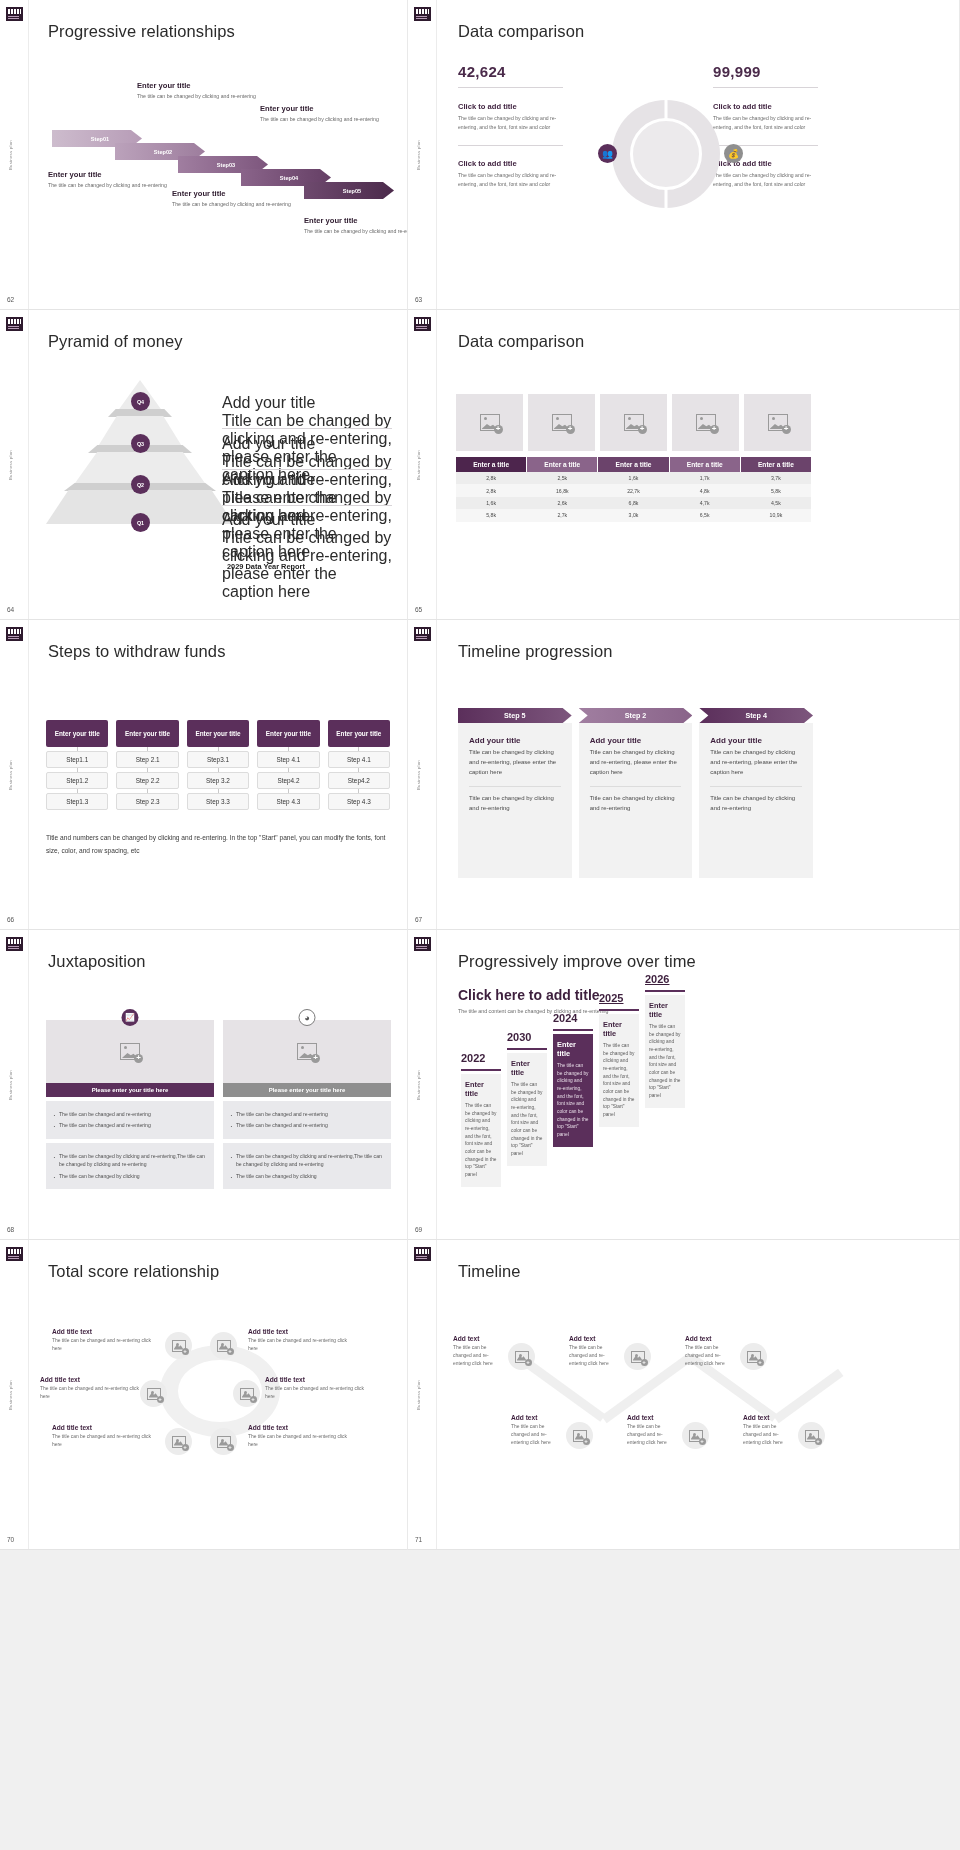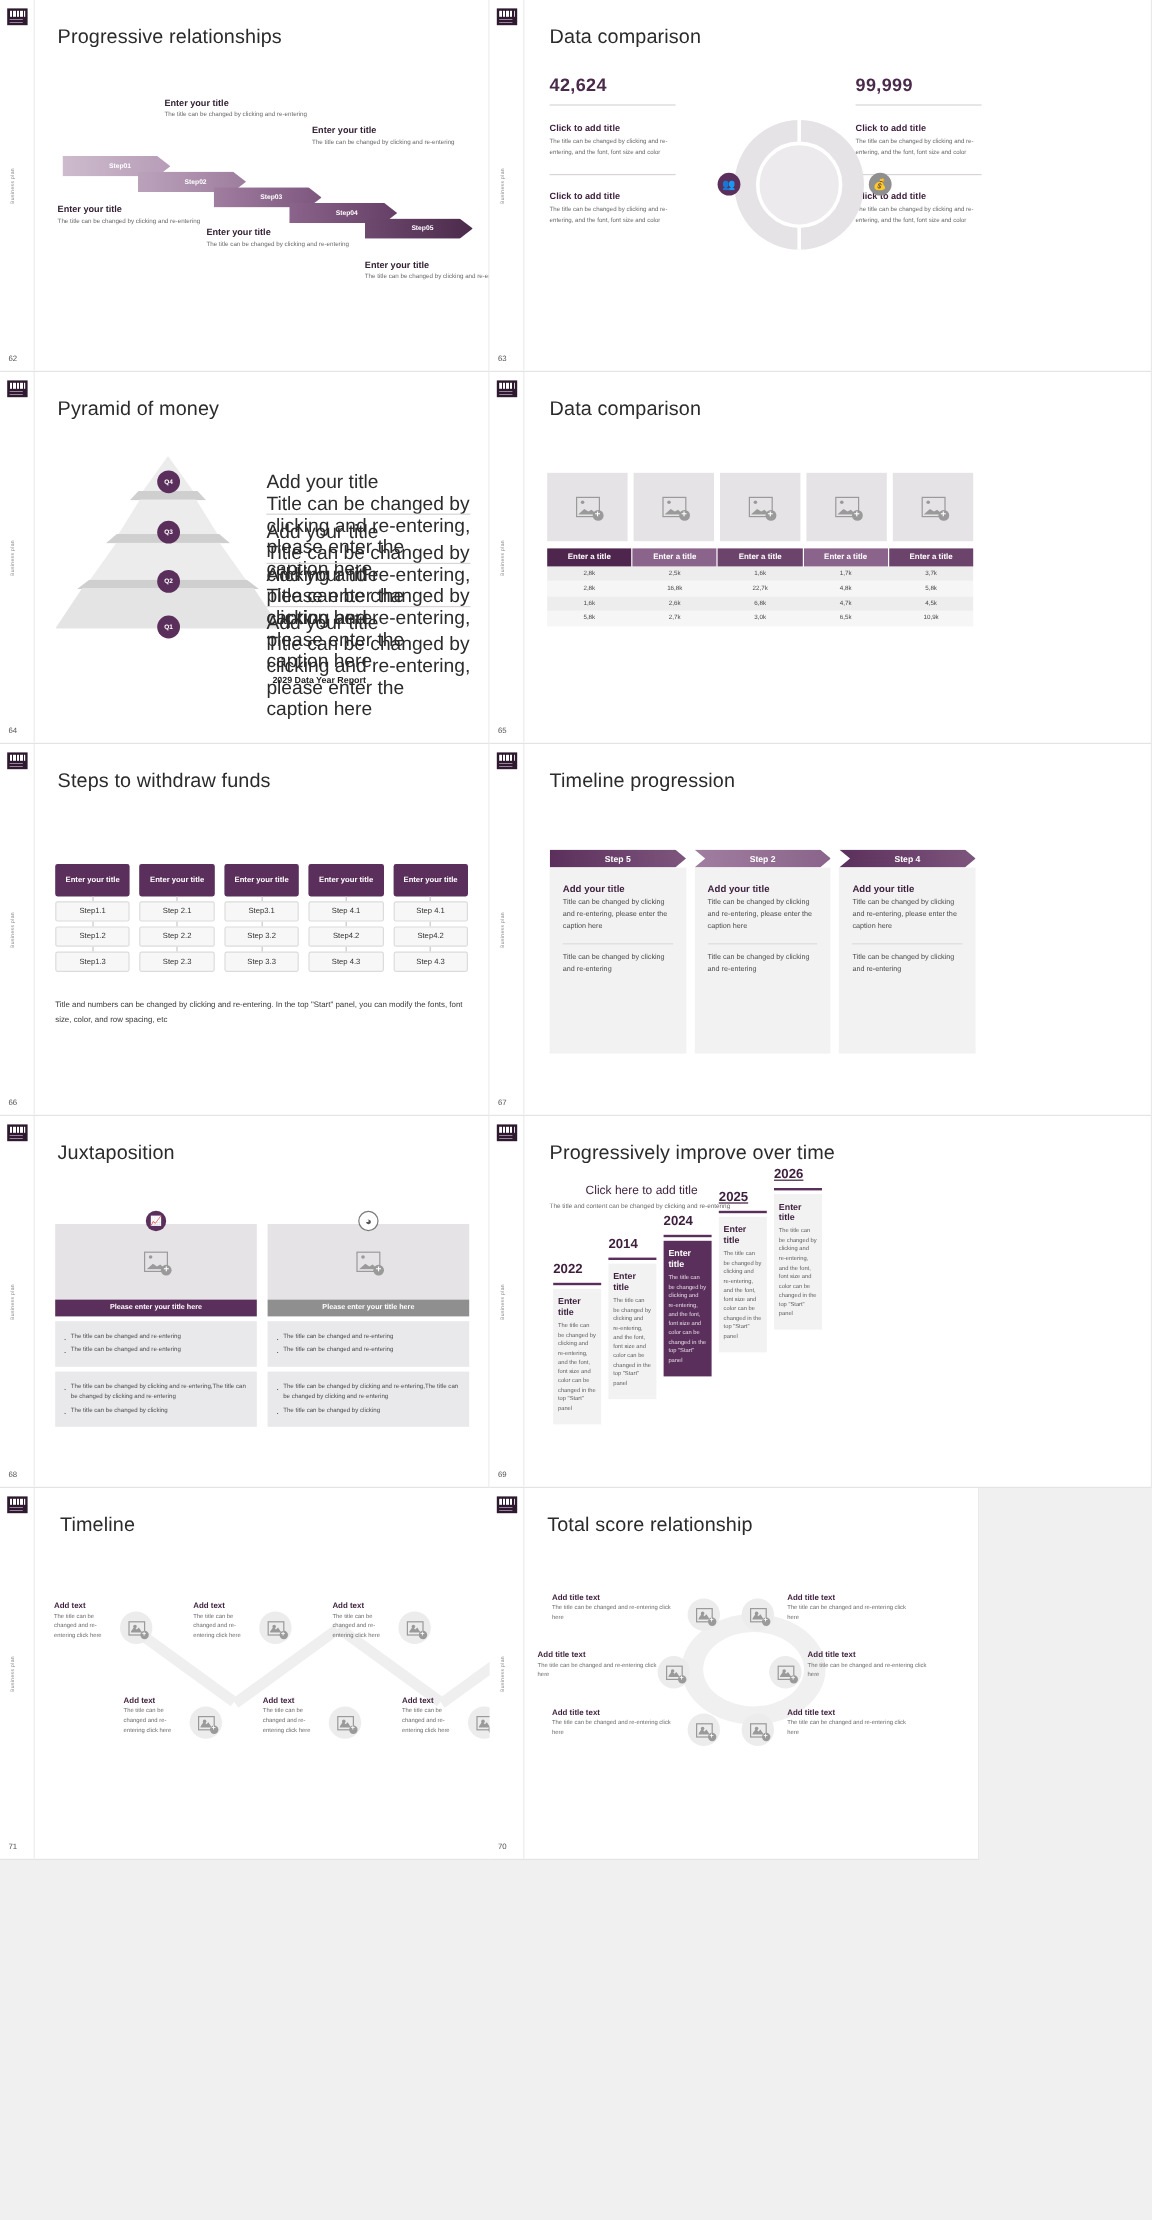--- a/index.html
+++ b/index.html
@@ -550,32 +550,32 @@
     <div class="logo">
         <i></i>
         <u></u>
       </div>
     <div class="vline"></div>
     <div class="railtext">Business plan</div>
     <div class="stitle">Progressively improve over time</div>
     <div class="pagenum">69</div>
 
     <div style="position:absolute;left:50px;top:57px;width:175px;">
-      <div style="font-size:10px;font-weight:normal;color:#3d1f3d;margin-left:30px;">Click here to add title</div>
+      <div style="font-size:14px;font-weight:bold;color:#3d1f3d;">Click here to add title</div>
       <div style="font-size:5.3px;color:#6b6b6b;line-height:1.8;margin-top:4px;">The title and content can be changed by clicking and re-entering</div>
     </div>
 
     <div class="ylabel" style="left:53px;top:122px;">2022</div>
     <div class="yline" style="left:53px;top:139px;width:40px;"></div>
     <div class="ycard" style="left:53px;top:144px;width:40px;height:113px;padding:6px 4px;">
       <div class="yt">Enter title</div>
       <div class="yb">The title can be changed by clicking and re-entering, and the font, font size and color can be changed in the top "Start" panel</div>
     </div>
 
-    <div class="ylabel" style="left:99px;top:101px;">2014</div>
+    <div class="ylabel" style="left:99px;top:101px;">2030</div>
     <div class="yline" style="left:99px;top:118px;width:40px;"></div>
     <div class="ycard" style="left:99px;top:123px;width:40px;height:113px;padding:6px 4px;">
       <div class="yt">Enter title</div>
       <div class="yb">The title can be changed by clicking and re-entering, and the font, font size and color can be changed in the top "Start" panel</div>
     </div>
 
     <div class="ylabel" style="left:145px;top:82px;">2024</div>
     <div class="yline" style="left:145px;top:99px;width:40px;"></div>
     <div class="ycard dark" style="left:145px;top:104px;width:40px;height:113px;padding:6px 4px;">
       <div class="yt">Enter title</div>
@@ -590,20 +590,108 @@
     </div>
 
     <div class="ylabel" style="left:237px;top:43px;text-decoration:underline;">2026</div>
     <div class="yline" style="left:237px;top:60px;width:40px;"></div>
     <div class="ycard" style="left:237px;top:65px;width:40px;height:113px;padding:6px 4px;">
       <div class="yt">Enter title</div>
       <div class="yb">The title can be changed by clicking and re-entering, and the font, font size and color can be changed in the top "Start" panel</div>
     </div>
   </div>
 
+  <div class="slide left">
+    <div class="logo">
+        <i></i>
+        <u></u>
+      </div>
+    <div class="vline"></div>
+    <div class="railtext">Business plan</div>
+    <div class="stitle">Total score relationship</div>
+    <div class="pagenum">70</div>
+
+    <div class="ribbon" style="left:160px;top:105px;width:120px;height:92px;border-radius:50%;background:#f0f0f0;"></div>
+    <div class="ribbon" style="left:178px;top:120px;width:84px;height:62px;border-radius:50%;background:#fff;"></div>
+
+    <div class="circ" style="left:165px;top:92px;">
+        <div class="imgicon" style="width:14px;height:12px;">
+          <div class="fr"></div>
+          <div class="mt"></div>
+          <div class="dot"></div>
+          <div class="pl" style="width:7px;height:7px;font-size:6px;line-height:7px;">+</div>
+        </div>
+      </div>
+    <div class="circ" style="left:210px;top:92px;">
+        <div class="imgicon" style="width:14px;height:12px;">
+          <div class="fr"></div>
+          <div class="mt"></div>
+          <div class="dot"></div>
+          <div class="pl" style="width:7px;height:7px;font-size:6px;line-height:7px;">+</div>
+        </div>
+      </div>
+    <div class="circ" style="left:140px;top:140px;">
+        <div class="imgicon" style="width:14px;height:12px;">
+          <div class="fr"></div>
+          <div class="mt"></div>
+          <div class="dot"></div>
+          <div class="pl" style="width:7px;height:7px;font-size:6px;line-height:7px;">+</div>
+        </div>
+      </div>
+    <div class="circ" style="left:233px;top:140px;">
+        <div class="imgicon" style="width:14px;height:12px;">
+          <div class="fr"></div>
+          <div class="mt"></div>
+          <div class="dot"></div>
+          <div class="pl" style="width:7px;height:7px;font-size:6px;line-height:7px;">+</div>
+        </div>
+      </div>
+    <div class="circ" style="left:165px;top:188px;">
+        <div class="imgicon" style="width:14px;height:12px;">
+          <div class="fr"></div>
+          <div class="mt"></div>
+          <div class="dot"></div>
+          <div class="pl" style="width:7px;height:7px;font-size:6px;line-height:7px;">+</div>
+        </div>
+      </div>
+    <div class="circ" style="left:210px;top:188px;">
+        <div class="imgicon" style="width:14px;height:12px;">
+          <div class="fr"></div>
+          <div class="mt"></div>
+          <div class="dot"></div>
+          <div class="pl" style="width:7px;height:7px;font-size:6px;line-height:7px;">+</div>
+        </div>
+      </div>
+
+    <div style="position:absolute;left:52px;top:88px;width:105px;">
+      <div class="ndt">Add title text</div>
+      <div class="ndb">The title can be changed and re-entering click here</div>
+    </div>
+    <div style="position:absolute;left:248px;top:88px;width:105px;">
+      <div class="ndt">Add title text</div>
+      <div class="ndb">The title can be changed and re-entering click here</div>
+    </div>
+    <div style="position:absolute;left:40px;top:136px;width:105px;">
+      <div class="ndt">Add title text</div>
+      <div class="ndb">The title can be changed and re-entering click here</div>
+    </div>
+    <div style="position:absolute;left:265px;top:136px;width:105px;">
+      <div class="ndt">Add title text</div>
+      <div class="ndb">The title can be changed and re-entering click here</div>
+    </div>
+    <div style="position:absolute;left:52px;top:184px;width:105px;">
+      <div class="ndt">Add title text</div>
+      <div class="ndb">The title can be changed and re-entering click here</div>
+    </div>
+    <div style="position:absolute;left:248px;top:184px;width:105px;">
+      <div class="ndt">Add title text</div>
+      <div class="ndb">The title can be changed and re-entering click here</div>
+    </div>
+  </div>
+
   <div class="slide right">
     <div class="logo">
         <i></i>
         <u></u>
       </div>
     <div class="vline"></div>
     <div class="railtext">Business plan</div>
     <div class="stitle">Timeline</div>
     <div class="pagenum">71</div>
 
@@ -680,101 +768,13 @@
     <div style="position:absolute;left:219px;top:174px;width:52px;">
       <div class="ndt">Add text</div>
       <div class="ndb">The title can be changed and re-entering click here</div>
     </div>
     <div style="position:absolute;left:335px;top:174px;width:52px;">
       <div class="ndt">Add text</div>
       <div class="ndb">The title can be changed and re-entering click here</div>
     </div>
   </div>
 
-  <div class="slide left">
-    <div class="logo">
-        <i></i>
-        <u></u>
-      </div>
-    <div class="vline"></div>
-    <div class="railtext">Business plan</div>
-    <div class="stitle">Total score relationship</div>
-    <div class="pagenum">70</div>
-
-    <div class="ribbon" style="left:160px;top:105px;width:120px;height:92px;border-radius:50%;background:#f0f0f0;"></div>
-    <div class="ribbon" style="left:178px;top:120px;width:84px;height:62px;border-radius:50%;background:#fff;"></div>
-
-    <div class="circ" style="left:165px;top:92px;">
-        <div class="imgicon" style="width:14px;height:12px;">
-          <div class="fr"></div>
-          <div class="mt"></div>
-          <div class="dot"></div>
-          <div class="pl" style="width:7px;height:7px;font-size:6px;line-height:7px;">+</div>
-        </div>
-      </div>
-    <div class="circ" style="left:210px;top:92px;">
-        <div class="imgicon" style="width:14px;height:12px;">
-          <div class="fr"></div>
-          <div class="mt"></div>
-          <div class="dot"></div>
-          <div class="pl" style="width:7px;height:7px;font-size:6px;line-height:7px;">+</div>
-        </div>
-      </div>
-    <div class="circ" style="left:140px;top:140px;">
-        <div class="imgicon" style="width:14px;height:12px;">
-          <div class="fr"></div>
-          <div class="mt"></div>
-          <div class="dot"></div>
-          <div class="pl" style="width:7px;height:7px;font-size:6px;line-height:7px;">+</div>
-        </div>
-      </div>
-    <div class="circ" style="left:233px;top:140px;">
-        <div class="imgicon" style="width:14px;height:12px;">
-          <div class="fr"></div>
-          <div class="mt"></div>
-          <div class="dot"></div>
-          <div class="pl" style="width:7px;height:7px;font-size:6px;line-height:7px;">+</div>
-        </div>
-      </div>
-    <div class="circ" style="left:165px;top:188px;">
-        <div class="imgicon" style="width:14px;height:12px;">
-          <div class="fr"></div>
-          <div class="mt"></div>
-          <div class="dot"></div>
-          <div class="pl" style="width:7px;height:7px;font-size:6px;line-height:7px;">+</div>
-        </div>
-      </div>
-    <div class="circ" style="left:210px;top:188px;">
-        <div class="imgicon" style="width:14px;height:12px;">
-          <div class="fr"></div>
-          <div class="mt"></div>
-          <div class="dot"></div>
-          <div class="pl" style="width:7px;height:7px;font-size:6px;line-height:7px;">+</div>
-        </div>
-      </div>
-
-    <div style="position:absolute;left:52px;top:88px;width:105px;">
-      <div class="ndt">Add title text</div>
-      <div class="ndb">The title can be changed and re-entering click here</div>
-    </div>
-    <div style="position:absolute;left:248px;top:88px;width:105px;">
-      <div class="ndt">Add title text</div>
-      <div class="ndb">The title can be changed and re-entering click here</div>
-    </div>
-    <div style="position:absolute;left:40px;top:136px;width:105px;">
-      <div class="ndt">Add title text</div>
-      <div class="ndb">The title can be changed and re-entering click here</div>
-    </div>
-    <div style="position:absolute;left:265px;top:136px;width:105px;">
-      <div class="ndt">Add title text</div>
-      <div class="ndb">The title can be changed and re-entering click here</div>
-    </div>
-    <div style="position:absolute;left:52px;top:184px;width:105px;">
-      <div class="ndt">Add title text</div>
-      <div class="ndb">The title can be changed and re-entering click here</div>
-    </div>
-    <div style="position:absolute;left:248px;top:184px;width:105px;">
-      <div class="ndt">Add title text</div>
-      <div class="ndb">The title can be changed and re-entering click here</div>
-    </div>
-  </div>
-
 </div>
 
 </body></html>

